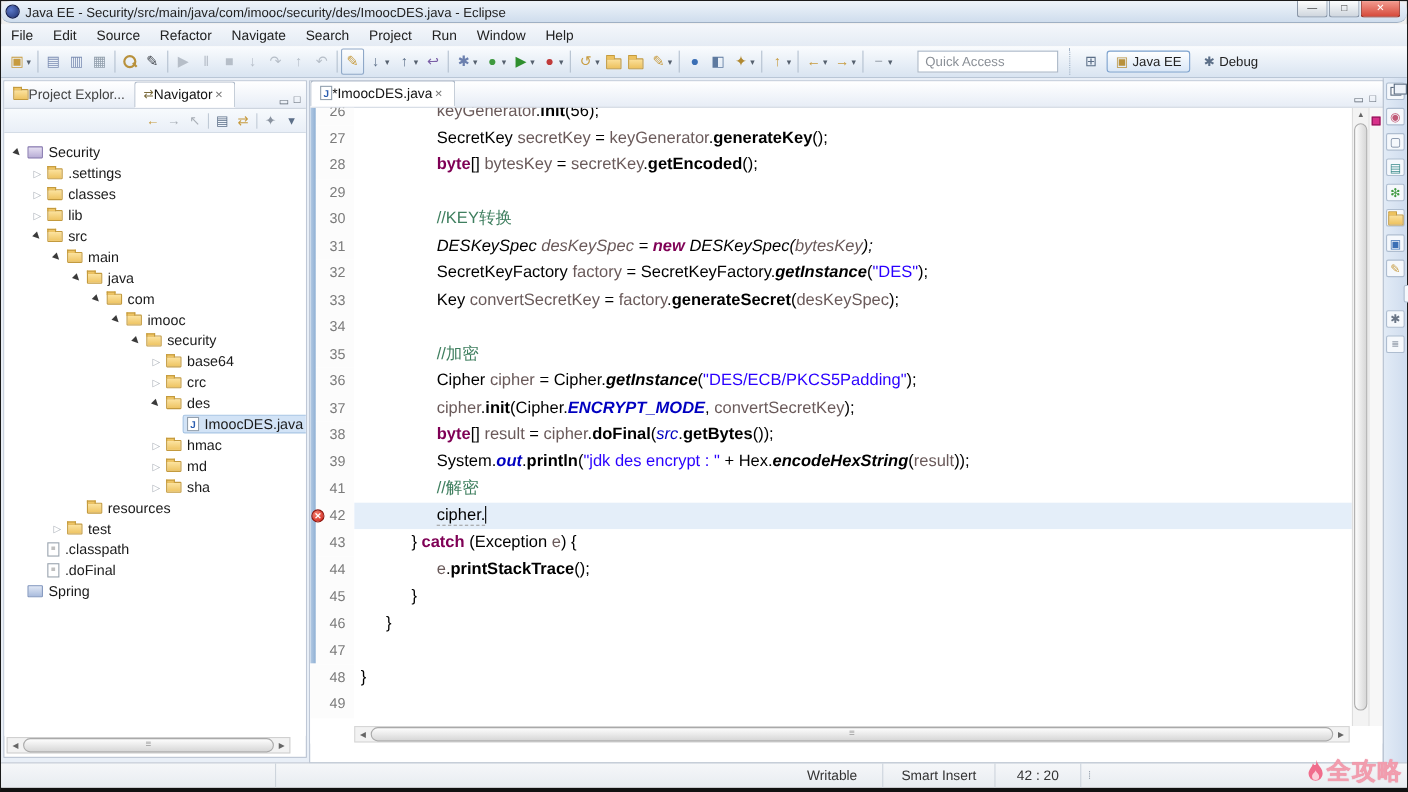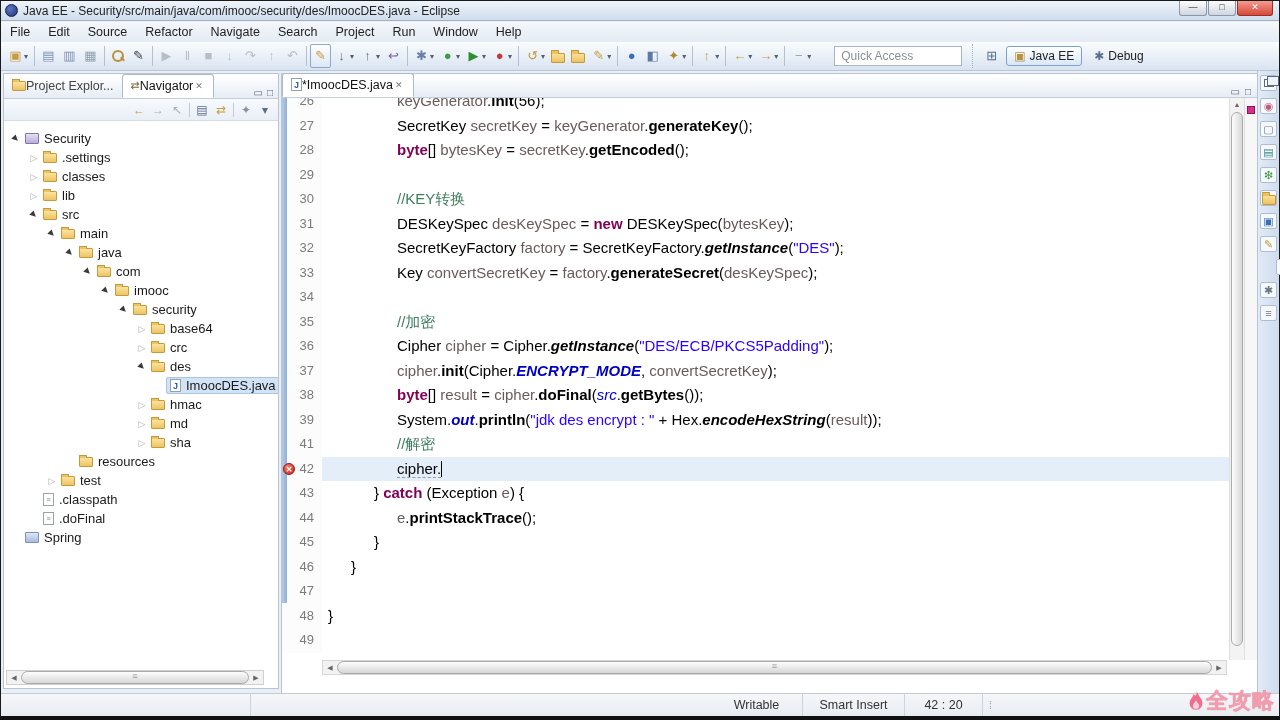--- a/index.html
+++ b/index.html
@@ -2,21 +2,21 @@
 <html><head>
 <meta charset="utf-8">
 <style>
   * { margin:0; padding:0; box-sizing:border-box; }
   html,body { width:1280px; height:720px; overflow:hidden; font-family:"Liberation Sans", sans-serif; }
   #win { position:relative; width:1280px; height:720px; background:#f0f0f0; border:1px solid #1a1a1a; border-bottom:4px solid #111; }
 
   
   #titlebar { position:absolute; left:0; top:0; width:100%; height:20px;
     background:linear-gradient(#eef4fa,#cfdded); display:flex; align-items:center;
-    border-bottom:1px solid #9fb0c4; font-size:12px; color:#222; }
+    border-bottom:1px solid #9fb0c4; font-size:12px; color:#222;border-radius:9px; }
   #titlebar .appicon { width:13px; height:13px; margin:0 5px 0 4px; border-radius:50%;
     background:radial-gradient(circle at 35% 35%, #5b79c9, #20316e); border:1px solid #162050; }
   #winbtns { margin-left:auto; display:flex; height:100%; align-items:flex-start; }
   .wbtn { width:28px; height:15px; border:1px solid #8a97a8; border-top:none; border-radius:0 0 3px 3px;
     background:linear-gradient(#fdfdfd,#cfd6de); font-size:9px; line-height:13px; text-align:center; color:#333; margin-left:1px;}
   .wbtn.close { width:36px; background:linear-gradient(#f39b8f,#d5493a); color:#fff; border-color:#9a3023; margin-right:6px;}
 
   
   #menubar { position:absolute; left:0; top:21px; width:100%; height:20px;
     background:linear-gradient(#f4f7fb,#e4ebf4); display:flex; align-items:center; font-size:12.5px; color:#222; }
@@ -510,21 +510,21 @@
               <div class="crow">
                 <span class="gnum">29</span>
                 <span class="gcode" style="padding-left: 75px;"></span>
               </div>
               <div class="crow">
                 <span class="gnum">30</span>
                 <span class="gcode" style="padding-left: 75px;"><span class="tc">//KEY转换</span></span>
               </div>
               <div class="crow">
                 <span class="gnum">31</span>
-                <span class="gcode" style="padding-left: 75px;"><span class="tp">DESKeySpec </span><span class="tv">desKeySpec</span><span class="tp"> = </span><span class="tk">new</span><span class="tp"> DESKeySpec(</span><span class="tv">bytesKey</span><span class="tp">);</span></span>
+                <span class="gcode" style="padding-left: 75px; font-style: italic;"><span class="tp">DESKeySpec </span><span class="tv">desKeySpec</span><span class="tp"> = </span><span class="tk">new</span><span class="tp"> DESKeySpec(</span><span class="tv">bytesKey</span><span class="tp">);</span></span>
               </div>
               <div class="crow">
                 <span class="gnum">32</span>
                 <span class="gcode" style="padding-left: 75px;"><span class="tp">SecretKeyFactory </span><span class="tv">factory</span><span class="tp"> = SecretKeyFactory.</span><span class="ti">getInstance</span><span class="tp">(</span><span class="ts">"DES"</span><span class="tp">);</span></span>
               </div>
               <div class="crow">
                 <span class="gnum">33</span>
                 <span class="gcode" style="padding-left: 75px;"><span class="tp">Key </span><span class="tv">convertSecretKey</span><span class="tp"> = </span><span class="tv">factory</span><span class="tp">.</span><span class="tm">generateSecret</span><span class="tp">(</span><span class="tv">desKeySpec</span><span class="tp">);</span></span>
               </div>
               <div class="crow">

